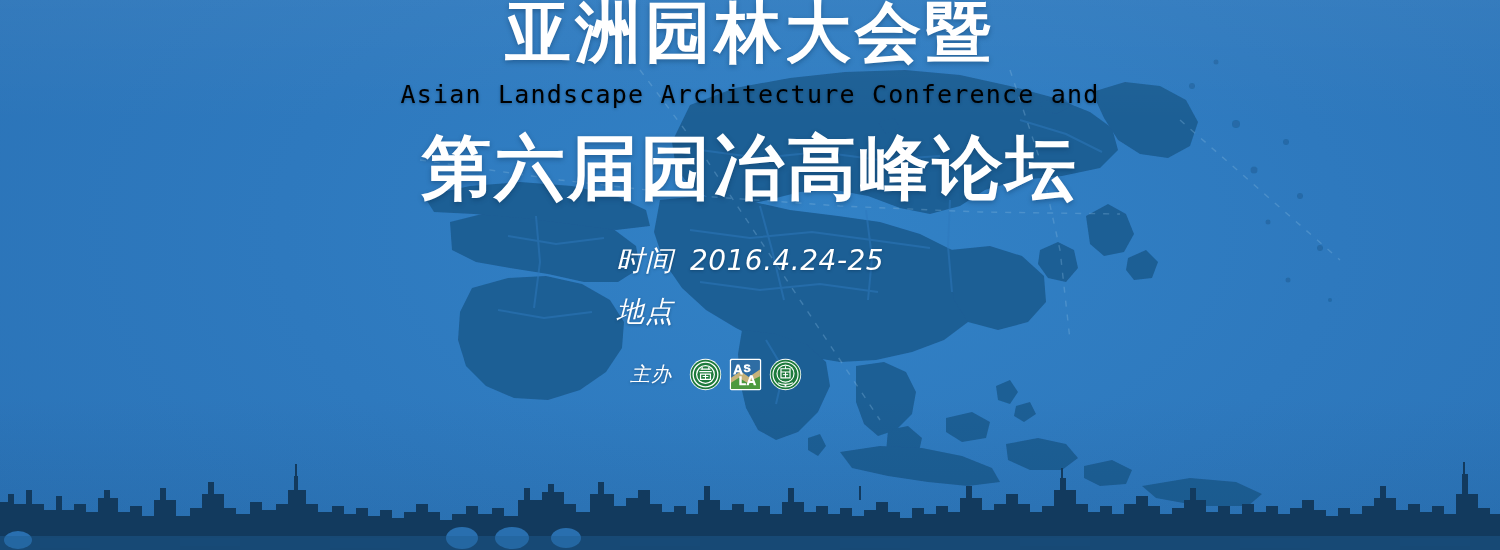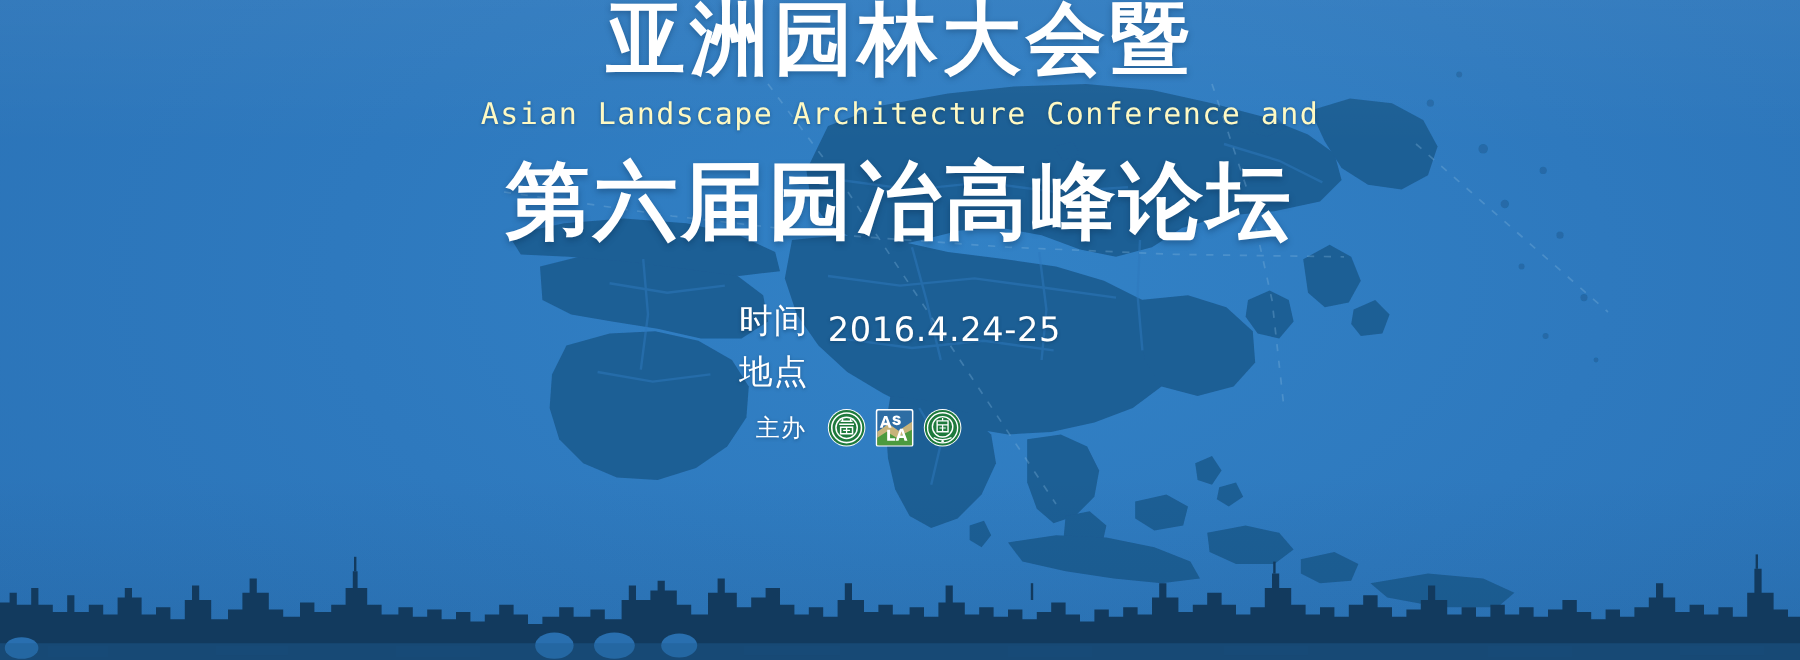--- a/index.html
+++ b/index.html
@@ -70,56 +70,56 @@
     line-height: 1;
     letter-spacing: 4px;
     text-shadow: 0 2px 5px rgba(6,38,68,0.35);
     white-space: nowrap;
   }
   .title-cn.line2 {
     font-size: 70px;
     letter-spacing: 3px;
   }
   .subtitle-en {
-    color: #fef9c3;
+    color: #000000;
     font-family: "DejaVu Sans Mono", "Liberation Mono", monospace;
     font-size: 25px;
     line-height: 1;
     letter-spacing: 1.2px;
     white-space: nowrap;
     text-shadow: 0 1px 3px rgba(6,38,68,0.4);
   }
   .gap-a { height: 16px; }
   .gap-b { height: 26px; }
   .gap-c { height: 17px; }
   .gap-d { height: 24px; }
 
   .info-block {
     display: flex;
     flex-direction: column;
     align-items: flex-start;
-    gap: 2px;
+    gap: 18px;
+    font-style: italic;
   }
   .info-row {
     display: flex;
     align-items: center;
     white-space: nowrap;
     color: #ffffff;
     font-family: "DejaVu Sans", "Liberation Sans", sans-serif;
     font-size: 28px;
     line-height: 1.18;
     text-shadow: 0 1px 3px rgba(6,38,68,0.4);
   }
   .info-label {
     letter-spacing: 1px;
   }
   .info-value {
     margin-left: 16px;
     letter-spacing: 0.5px;
-    margin-top: 14px;
   }
   .organizer-row {
     display: flex;
     align-items: center;
     margin-top: 12px;
     margin-left: 14px;
   }
   .organizer-label {
     color: #ffffff;
     font-family: "DejaVu Sans", "Liberation Sans", sans-serif;

